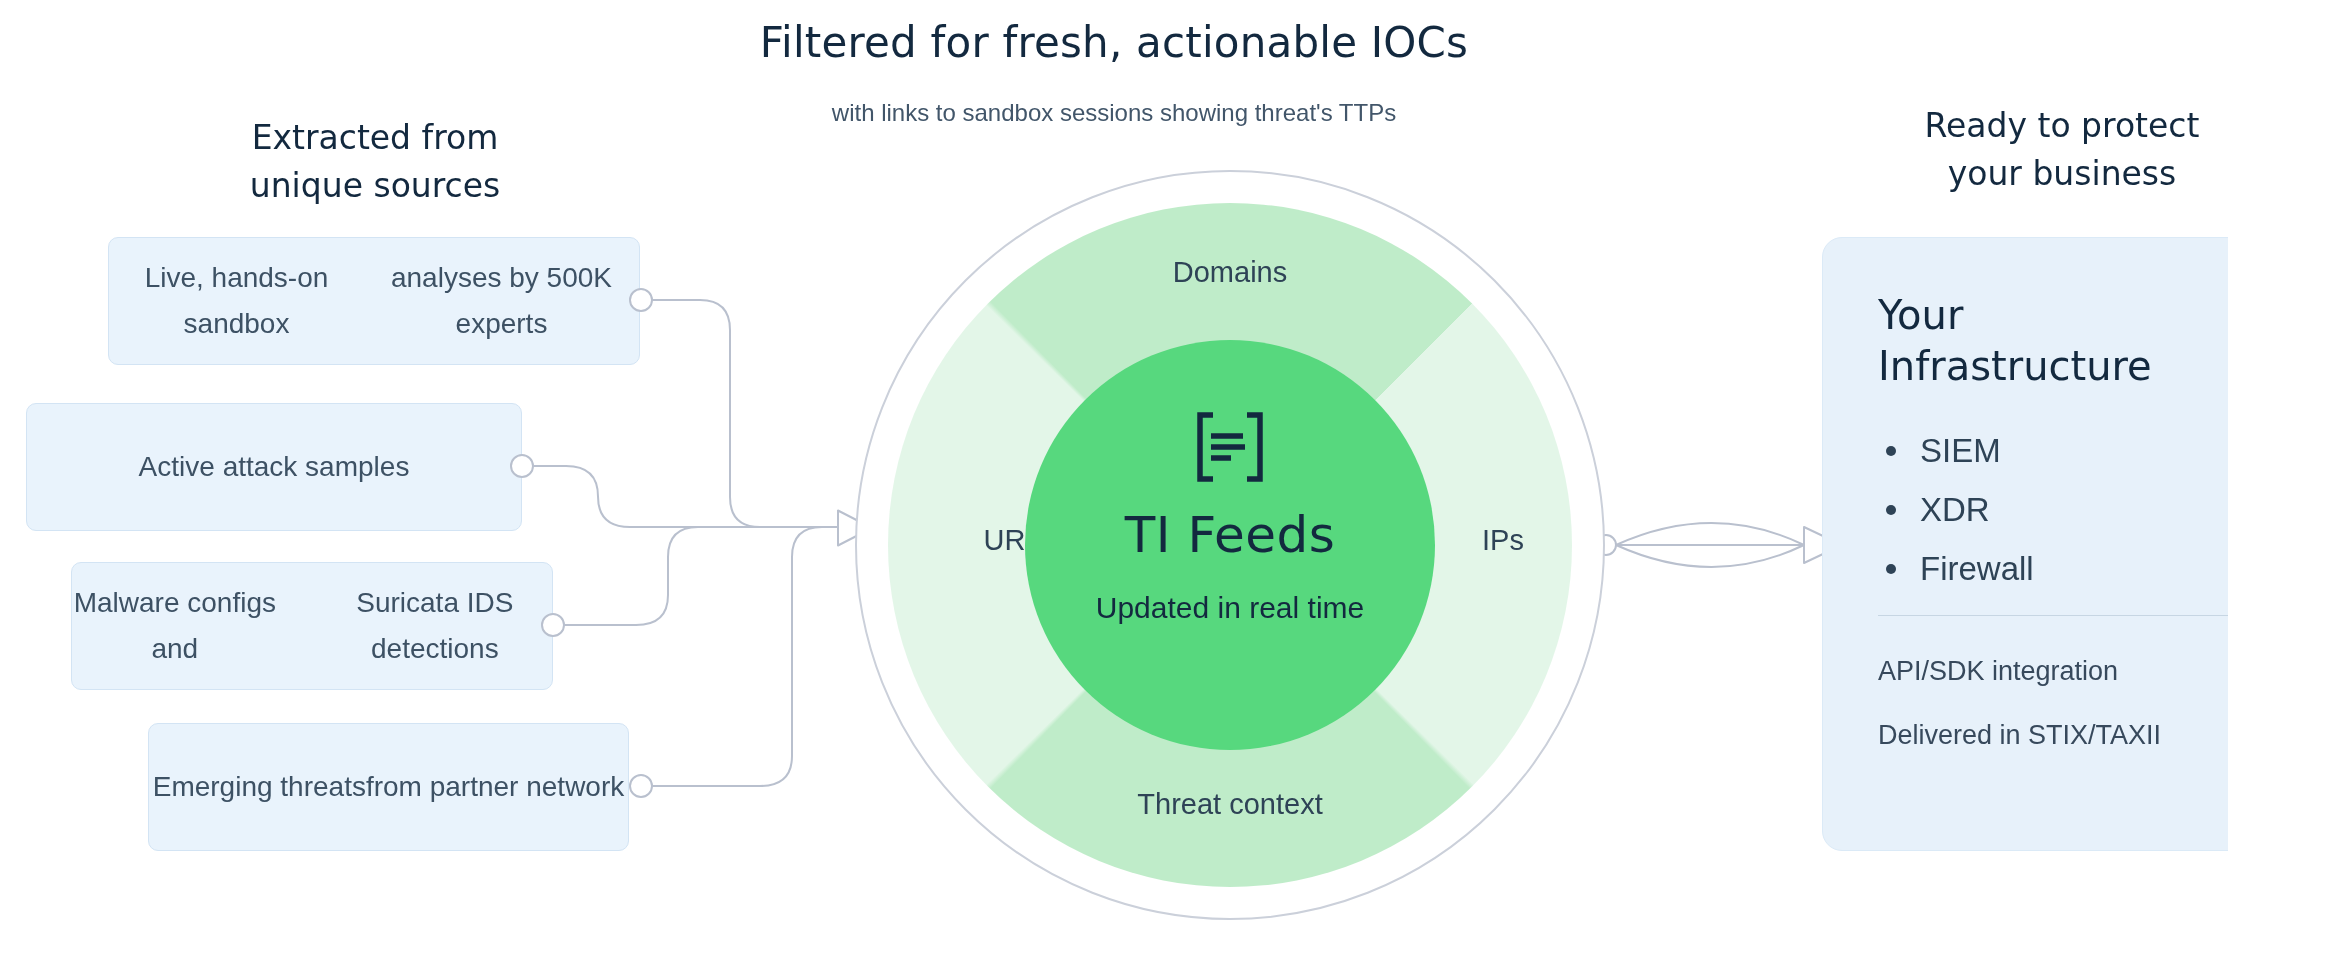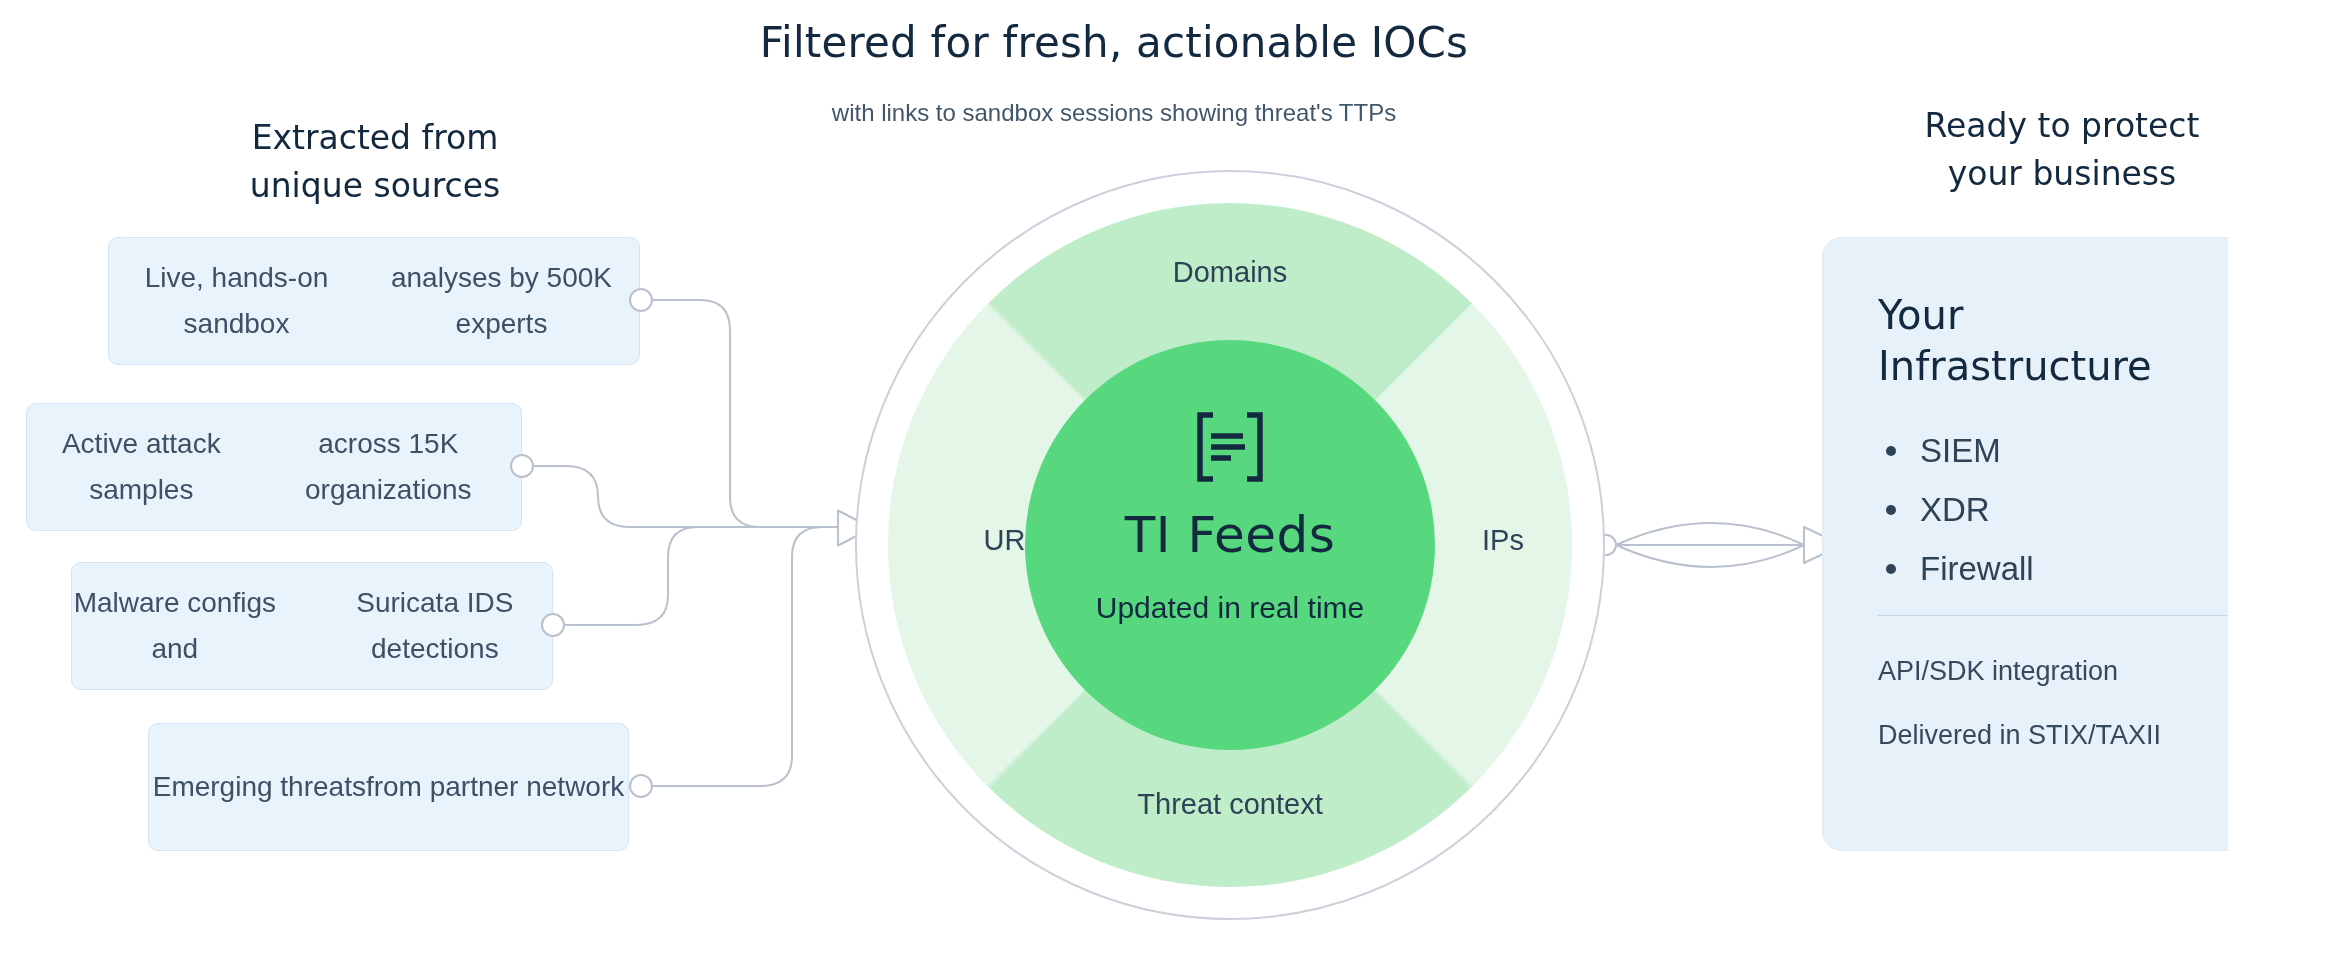--- a/index.html
+++ b/index.html
@@ -117,21 +117,20 @@
     <div>Ready to protect</div>
     <div>your business</div>
   </div>
 
   <div class="src-box box-1">
     <div>Live, hands-on sandbox</div>
     <div>analyses by 500K experts</div>
   </div>
   <div class="src-box box-2">
     <div>Active attack samples</div>
-    <div>across 15K organizations</div>
   </div>
   <div class="src-box box-3">
     <div>Malware configs and</div>
     <div>Suricata IDS detections</div>
   </div>
   <div class="src-box box-4">
     <div>Emerging threats</div>
     <div>from partner network</div>
   </div>
 

